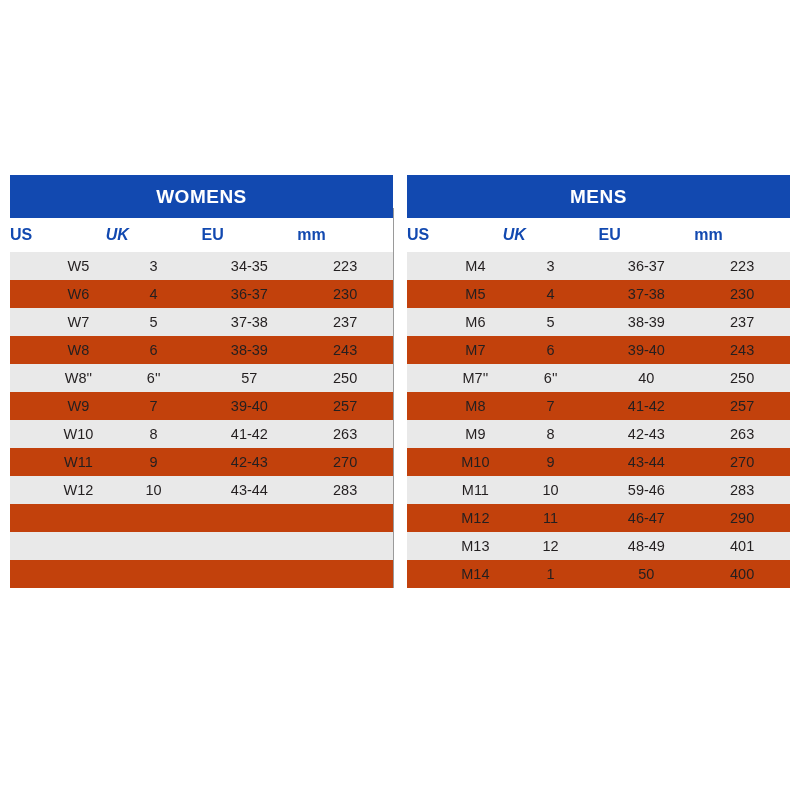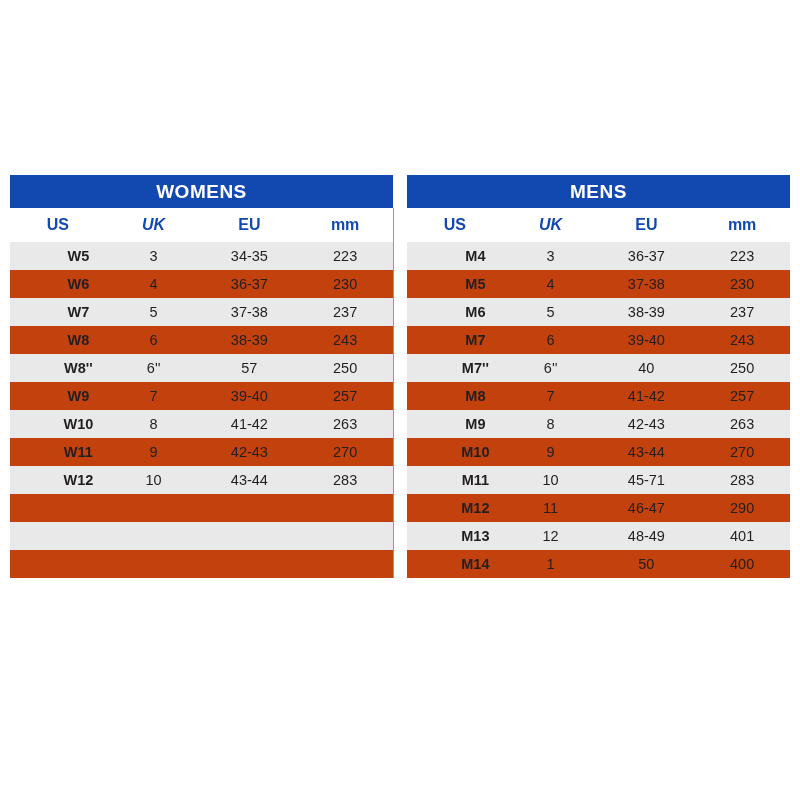--- a/index.html
+++ b/index.html
@@ -32,46 +32,45 @@
     padding: 0;
     margin: 0;
   }
   .banner-cell {
     background: #1249b0;
     color: #ffffff;
     text-align: center;
     font-size: 19px;
     font-weight: bold;
     letter-spacing: 0.5px;
-    height: 33px;
+    height: 43px;
     vertical-align: middle;
   }
   .divider-col {
     width: 14px;
     background: #ffffff;
     position: relative;
   }
   .hdr-cell {
     color: #1249b0;
     font-size: 16px;
     font-weight: bold;
-    text-align: center;
     height: 34px;
     vertical-align: middle;
     background: #ffffff;
   }
   .data-cell {
     font-size: 14.5px;
     text-align: center;
     height: 28px;
     vertical-align: middle;
     color: #231f20;
   }
   .data-cell.first {
-    font-weight: bold;
+    font-weight: normal;
     padding-left: 41px;
   }
   .row-shade .data-cell {
     background: #e9e9e9;
   }
   .row-plain .data-cell {
     background: #c2410c;
   }
   .vline {
     position: absolute;
@@ -199,21 +198,21 @@
           <td class="data-cell">270</td>
         </tr>
 
         <tr class="row-shade">
           <td class="data-cell first">W12</td>
           <td class="data-cell">10</td>
           <td class="data-cell">43-44</td>
           <td class="data-cell">283</td>
           <td class="data-cell first">M11</td>
           <td class="data-cell">10</td>
-          <td class="data-cell">45-71</td>
+          <td class="data-cell">59-46</td>
           <td class="data-cell">283</td>
         </tr>
 
         <tr class="row-plain">
           <td class="data-cell first"></td>
           <td class="data-cell"></td>
           <td class="data-cell"></td>
           <td class="data-cell"></td>
           <td class="data-cell first">M12</td>
           <td class="data-cell">11</td>

